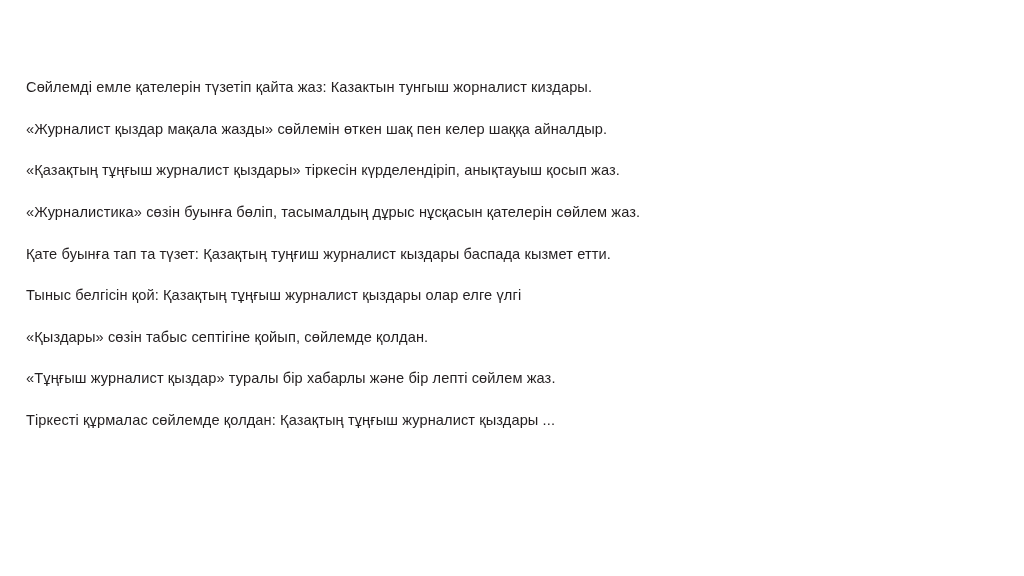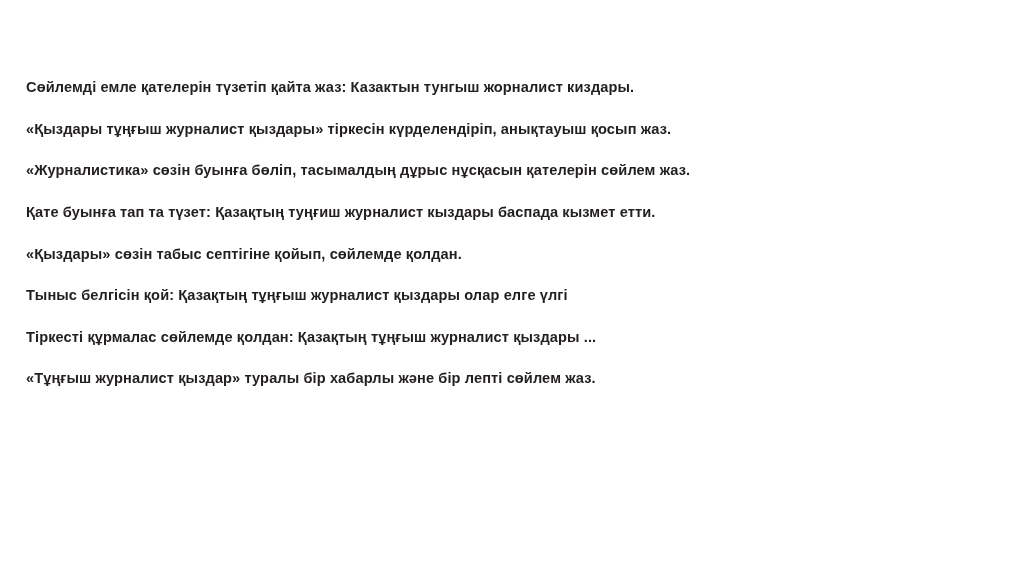--- a/index.html
+++ b/index.html
@@ -13,21 +13,20 @@
     font-family: "Liberation Sans", sans-serif;
     color: #231f20;
     overflow: hidden;
   }
   .slide {
     position: relative;
     width: 1024px;
     height: 484px;
     box-sizing: border-box;
     padding: 78px 26px 12px 26px;
-    font-weight: bold;
   }
   .task-list {
     display: block;
     margin: 0;
     padding: 0;
     list-style: none;
   }
   .task-line {
     font-size: 14.6px;
     line-height: 1.25;
@@ -36,21 +35,22 @@
     margin: 0 0 23.4px 0;
     white-space: nowrap;
   }
 </style>
 </head>
 <body>
 
 <div class="slide">
   <div class="task-list">
     <p class="task-line">Сөйлемді емле қателерін түзетіп қайта жаз: Казактын тунгыш жорналист киздары.</p>
-    <p class="task-line">«Қыздары тұңғыш журналист қыздары» тіркесін күрделендіріп, анықтауыш қосып жаз.</p>
+    <p class="task-line">«Журналист қыздар мақала жазды» сөйлемін өткен шақ пен келер шаққа айналдыр.</p>
+    <p class="task-line">«Қазақтың тұңғыш журналист қыздары» тіркесін күрделендіріп, анықтауыш қосып жаз.</p>
     <p class="task-line">«Журналистика» сөзін буынға бөліп, тасымалдың дұрыс нұсқасын қателерін сөйлем жаз.</p>
     <p class="task-line">Қате буынға тап та түзет: Қазақтың туңғиш журналист кыздары баспада кызмет етти.</p>
+    <p class="task-line">Тыныс белгісін қой: Қазақтың тұңғыш журналист қыздары олар елге үлгі</p>
     <p class="task-line">«Қыздары» сөзін табыс септігіне қойып, сөйлемде қолдан.</p>
-    <p class="task-line">Тыныс белгісін қой: Қазақтың тұңғыш журналист қыздары олар елге үлгі</p>
+    <p class="task-line">«Тұңғыш журналист қыздар» туралы бір хабарлы және бір лепті сөйлем жаз.</p>
     <p class="task-line">Тіркесті құрмалас сөйлемде қолдан: Қазақтың тұңғыш журналист қыздары ...</p>
-    <p class="task-line">«Тұңғыш журналист қыздар» туралы бір хабарлы және бір лепті сөйлем жаз.</p>
   </div>
 </div>
 
 </body></html>

